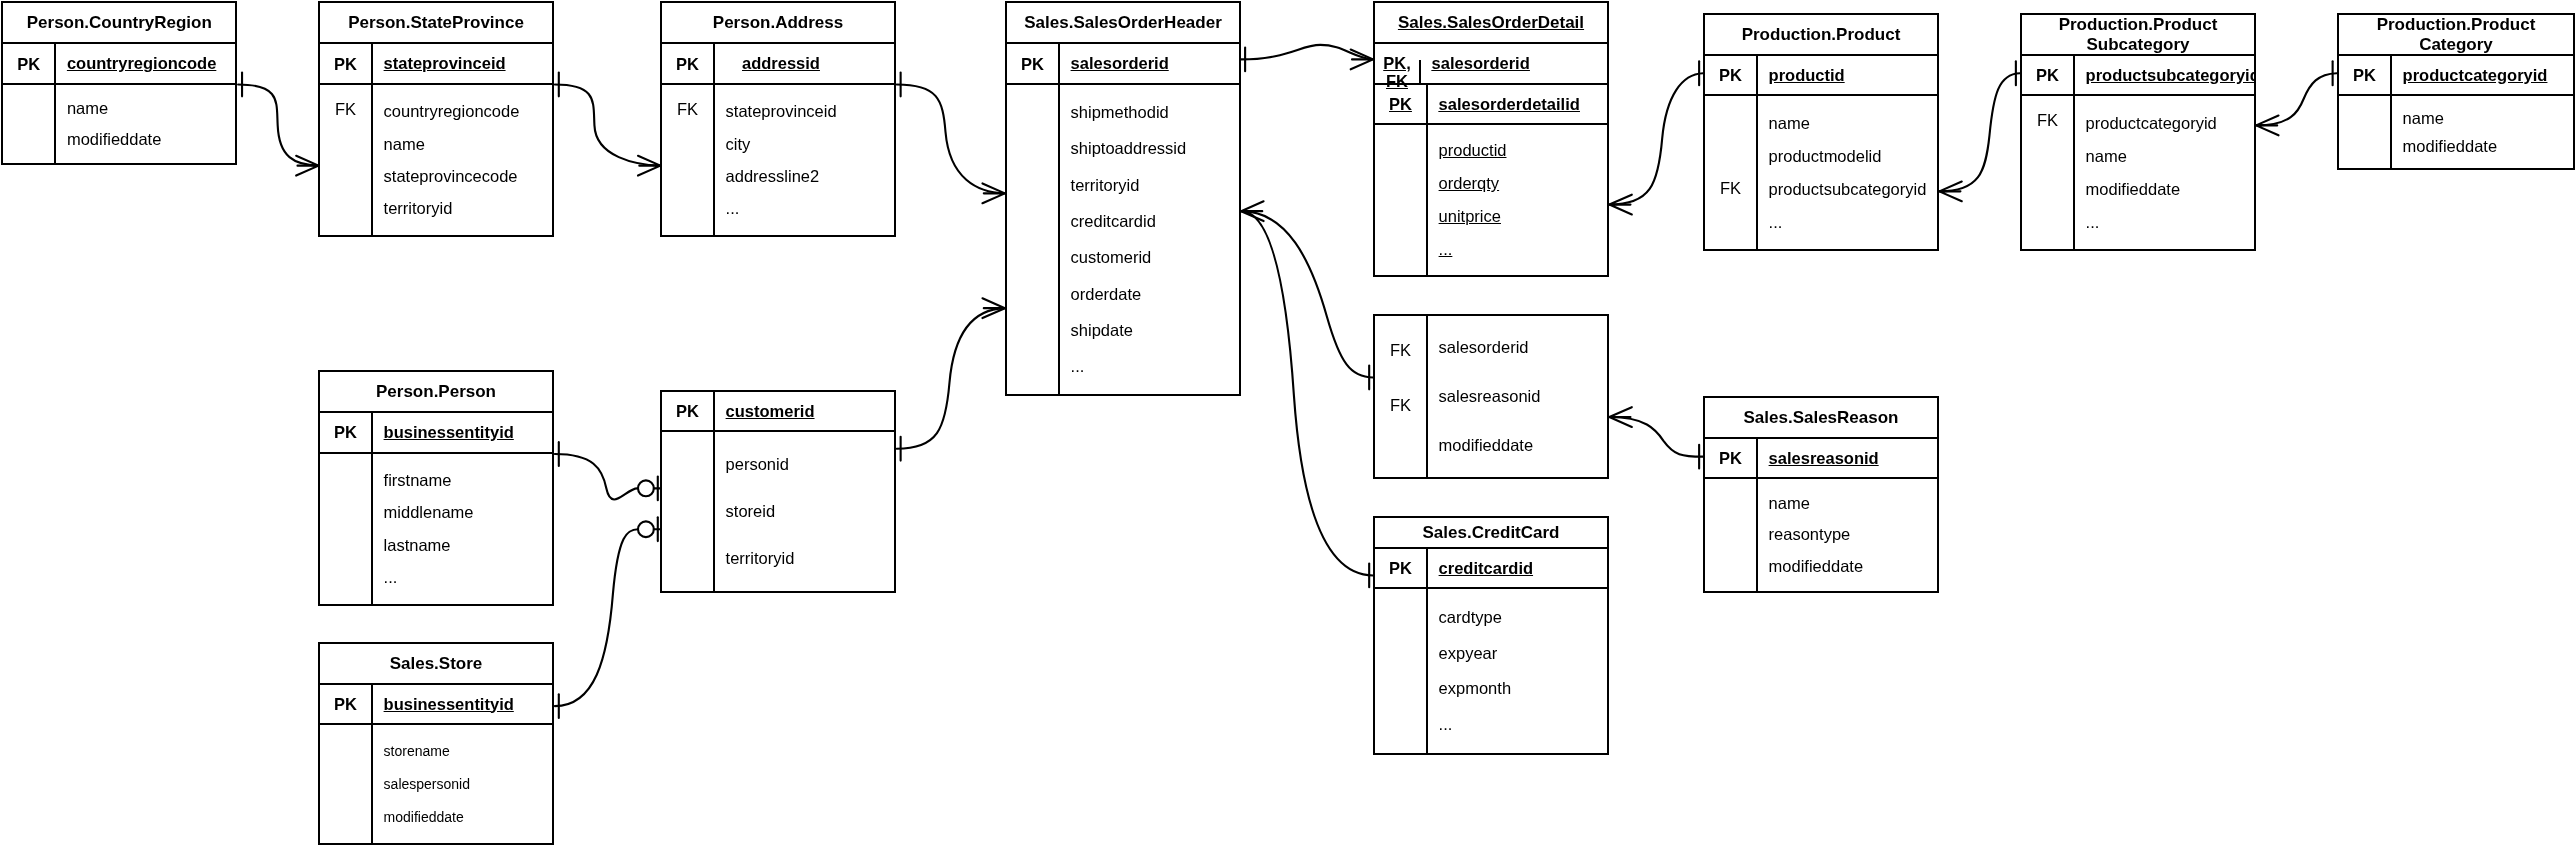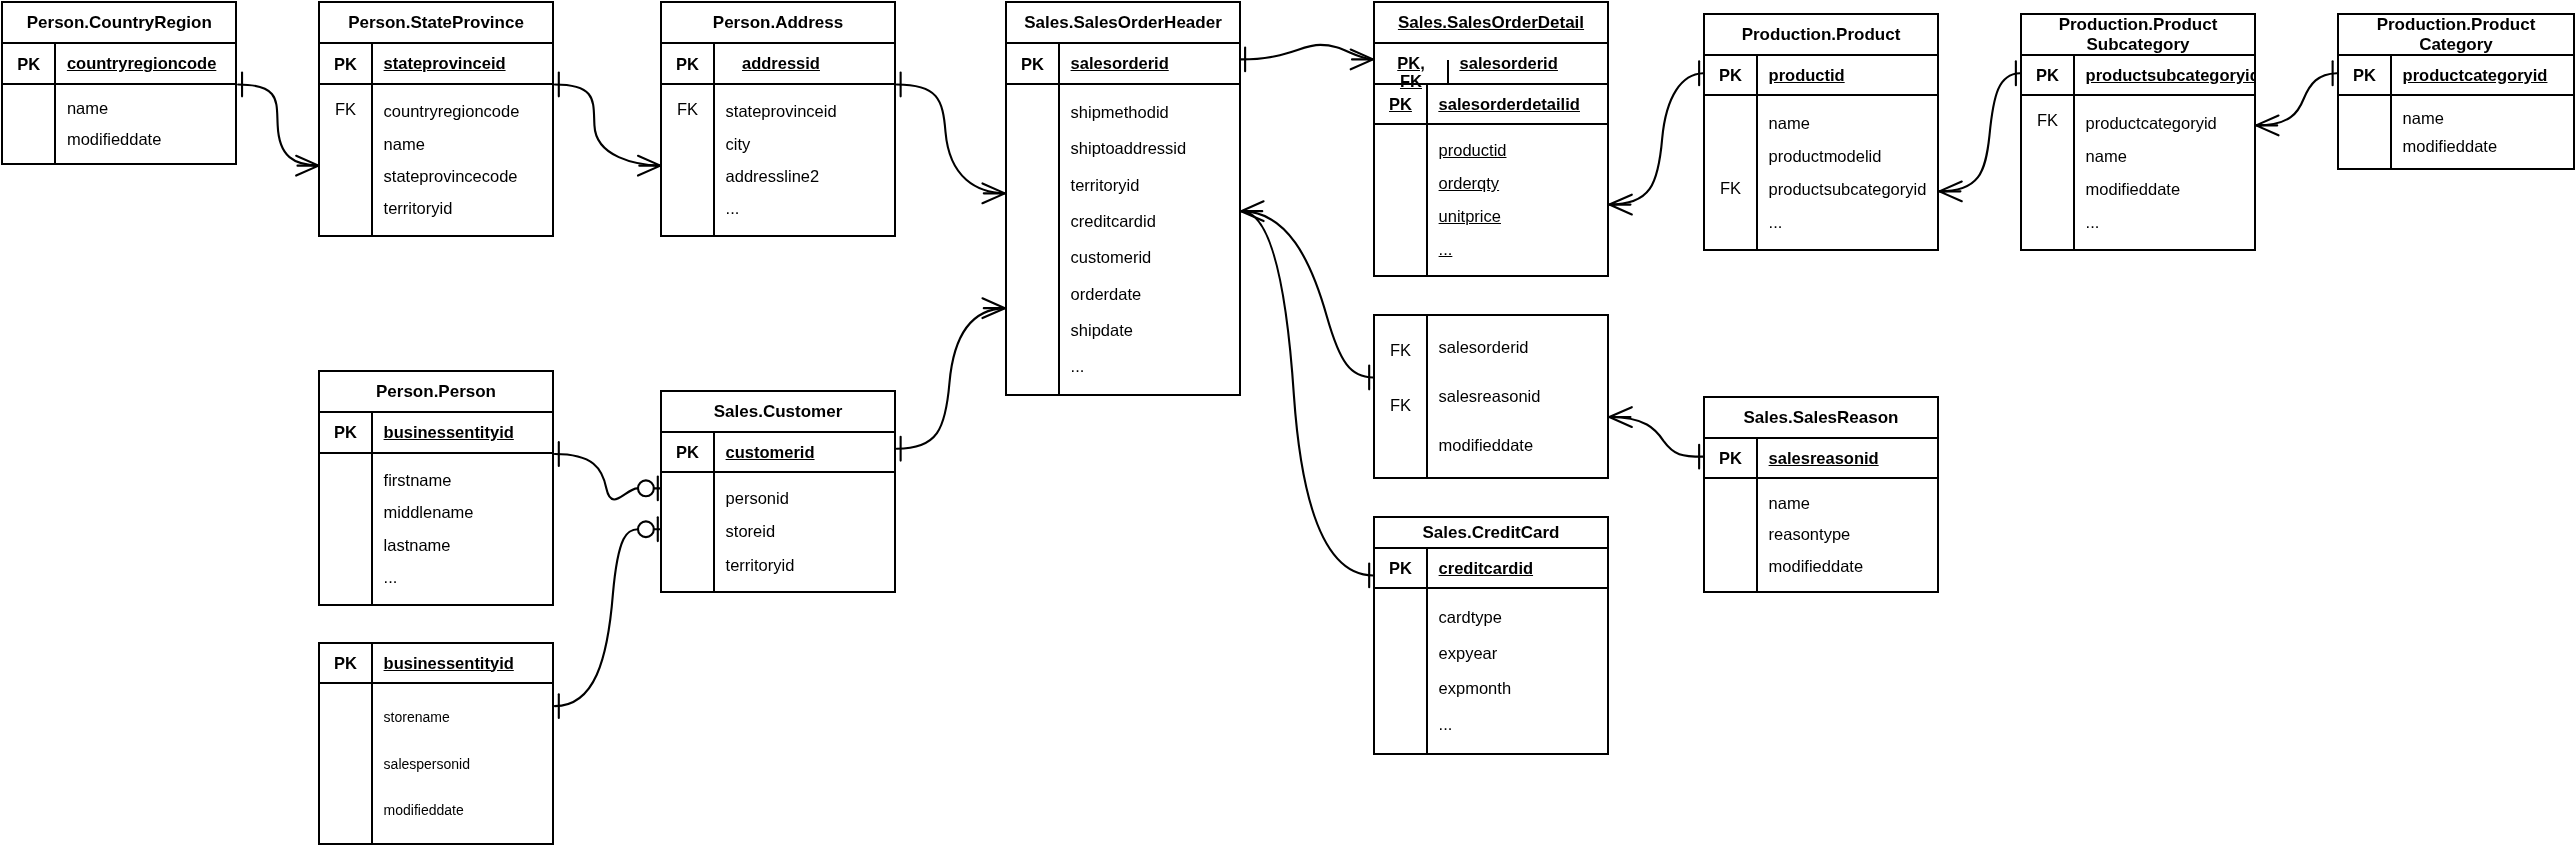--- a/index.html
+++ b/index.html
@@ -274,21 +274,21 @@
         <div>orderdate</div>
         <div>shipdate</div>
         <div>...</div>
       </div>
     </div>
   </div>
 
   <div class="entity" style="left:1373px; top:1.3px; width:236px; height:276px;text-decoration:underline;">
     <div class="entity-title" style="height:41px; font-size:17px;">Sales.SalesOrderDetail</div>
     <div class="attr-row sep" style="height:41px;">
-      <div class="key-cell bold" style="width:74px; font-size:16.5px;margin-top:16px;">PK,
+      <div class="key-cell bold" style="width:46px; font-size:16.5px;margin-top:16px;">PK,
 FK</div>
       <div class="name-cell pk" style="font-size:16.5px; padding-left:10.6px;">
           <span>salesorderid</span>
         </div>
     </div>
     <div class="attr-row sep" style="height:40px;">
       <div class="key-cell bold" style="width:53px; font-size:16.5px;">PK</div>
       <div class="name-cell pk" style="font-size:16.5px; padding-left:10.6px;">
           <span>salesorderdetailid</span>
         </div>
@@ -374,21 +374,20 @@
       <div class="fields" style="font-size:16.5px; padding:10.6px 0 10.6px 10.6px;">
         <div>firstname</div>
         <div>middlename</div>
         <div>lastname</div>
         <div>...</div>
       </div>
     </div>
   </div>
 
   <div class="entity" style="left:660px; top:390px; width:236px; height:203px;">
-    <div class="entity-title" style="height:41px; font-size:17px;">Sales.Customer</div>
     <div class="attr-row sep" style="height:40px;">
       <div class="key-cell bold" style="width:53px; font-size:16.5px;">PK</div>
       <div class="name-cell pk" style="font-size:16.5px; padding-left:10.6px;">
           <span>customerid</span>
         </div>
     </div>
     <div class="attr-block">
       <div class="key-cell" style="width:53px; font-size:16.5px;"></div>
       <div class="fields" style="font-size:16.5px; padding:9.2px 0 9.2px 10.6px;">
         <div>personid</div>
@@ -444,20 +443,21 @@
       <div class="fields" style="font-size:16.5px; padding:10.6px 0 10.6px 10.6px;">
         <div>cardtype</div>
         <div>expyear</div>
         <div>expmonth</div>
         <div>...</div>
       </div>
     </div>
   </div>
 
   <div class="entity" style="left:318px; top:642px; width:236px; height:203px;">
+    <div class="entity-title" style="height:41px; font-size:17px;">Sales.Store</div>
     <div class="attr-row sep" style="height:40px;">
       <div class="key-cell bold" style="width:53px; font-size:16.5px;">PK</div>
       <div class="name-cell pk" style="font-size:16.5px; padding-left:10.6px;">
           <span>businessentityid</span>
         </div>
     </div>
     <div class="attr-block">
       <div class="key-cell" style="width:53px; font-size:16.5px;"></div>
       <div class="fields" style="font-size:14px; padding:9.2px 0 9.2px 10.6px;">
         <div>storename</div>

